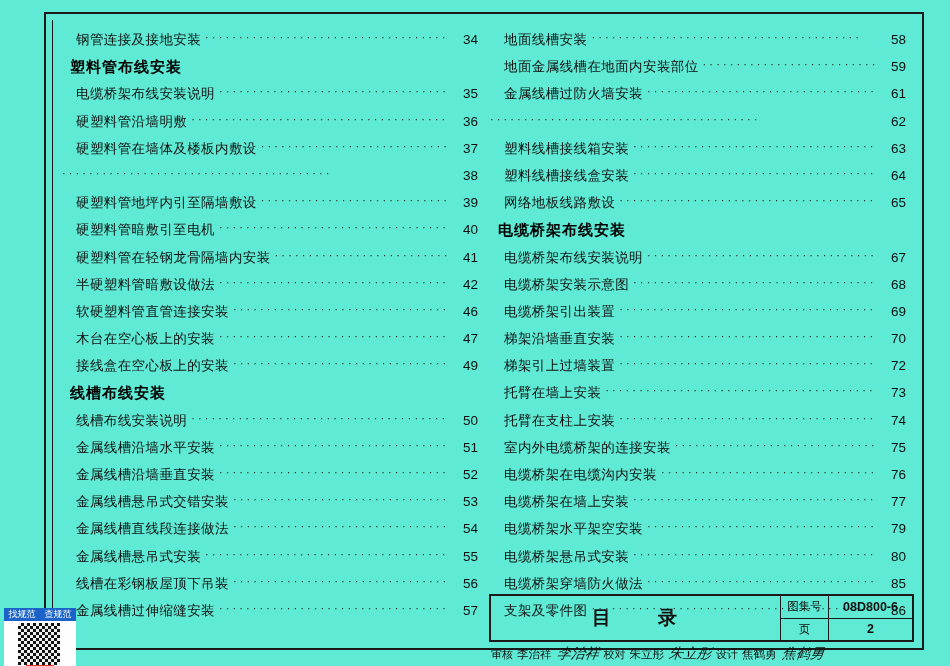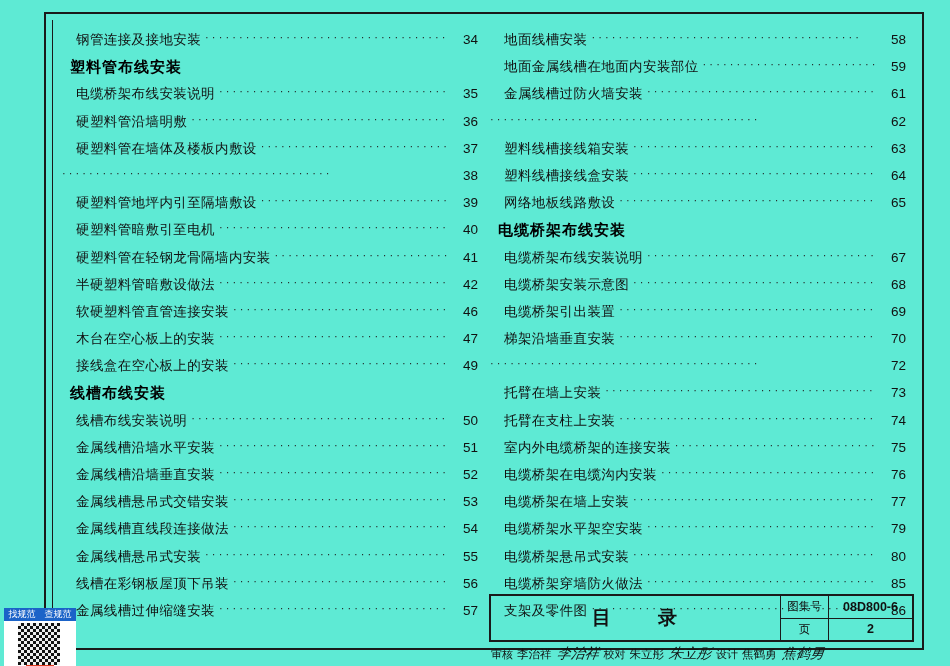--- a/index.html
+++ b/index.html
@@ -412,20 +412,21 @@
           <span class="title">电缆桥架引出装置</span>
           <span class="dots">········································</span>
           <span class="pg">69</span>
         </div>
         <div class="entry">
           <span class="title">梯架沿墙垂直安装</span>
           <span class="dots">········································</span>
           <span class="pg">70</span>
         </div>
         <div class="entry">
+          <span class="title">梯架引上过墙装置</span>
           <span class="dots">········································</span>
           <span class="pg">72</span>
         </div>
         <div class="entry">
           <span class="title">托臂在墙上安装</span>
           <span class="dots">········································</span>
           <span class="pg">73</span>
         </div>
         <div class="entry">
           <span class="title">托臂在支柱上安装</span>

